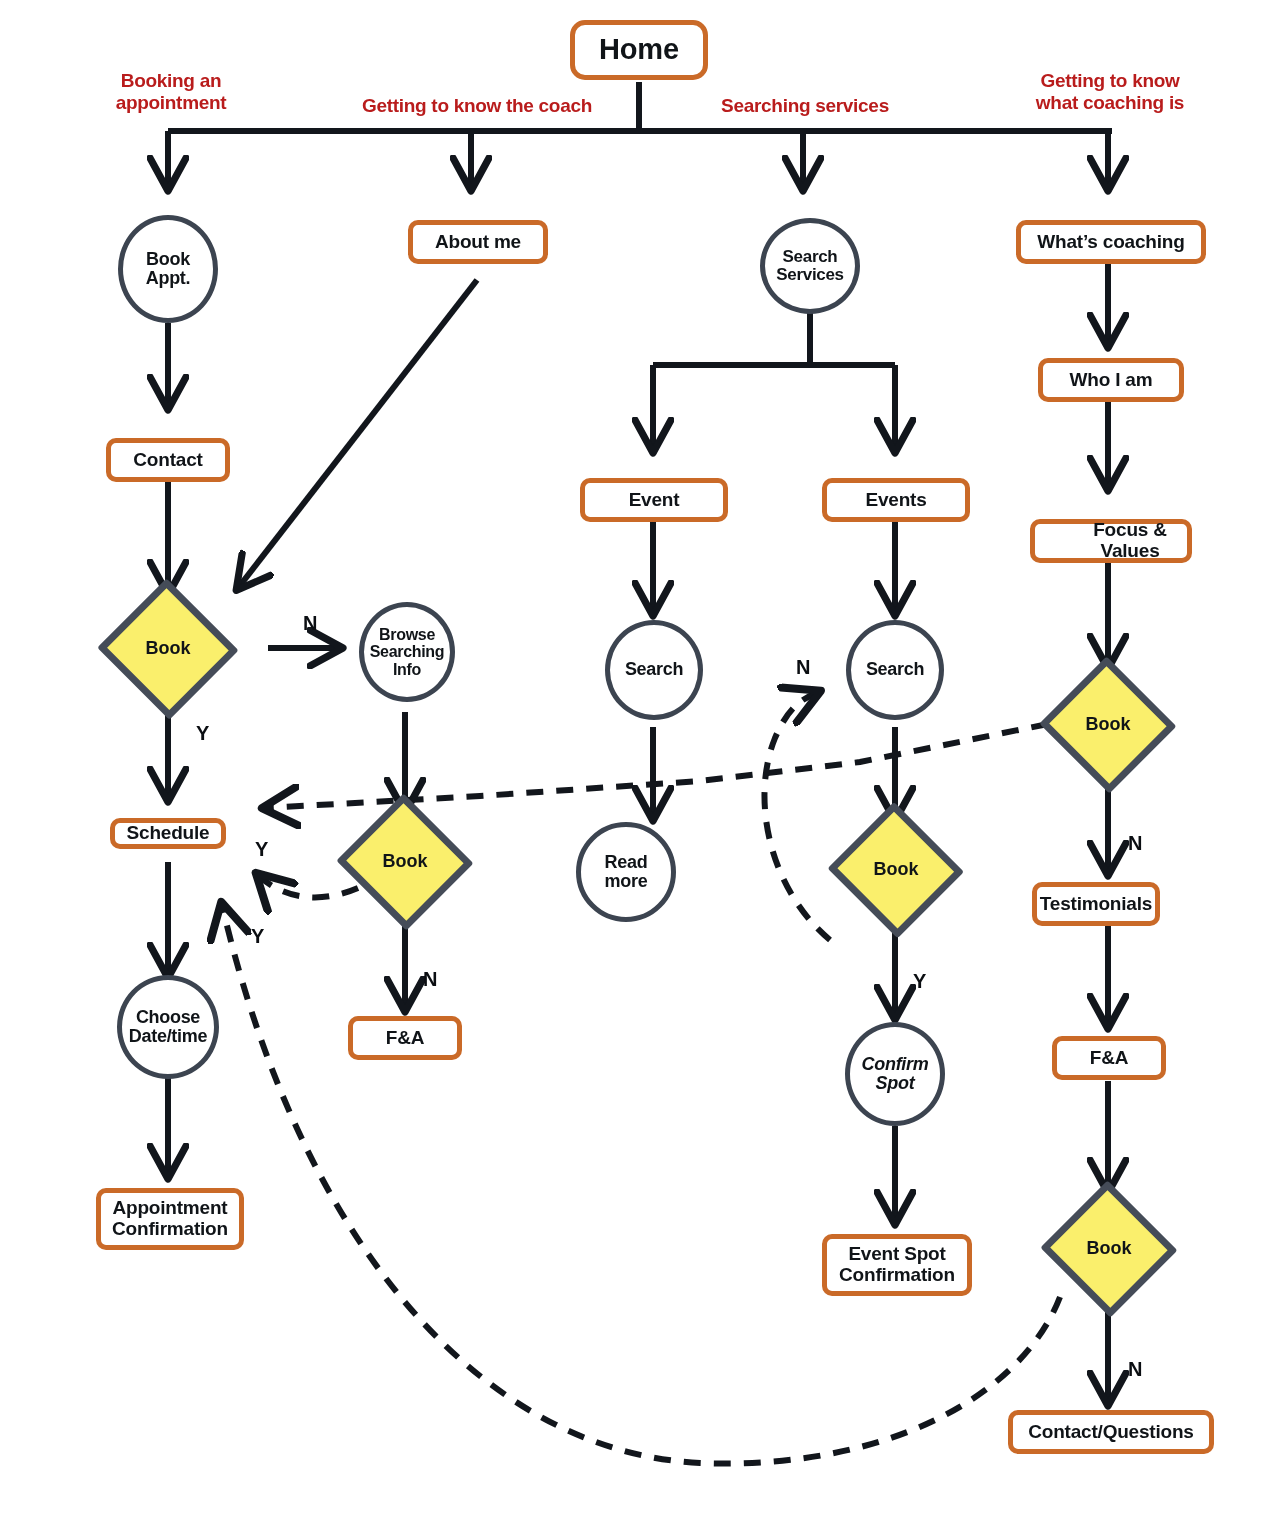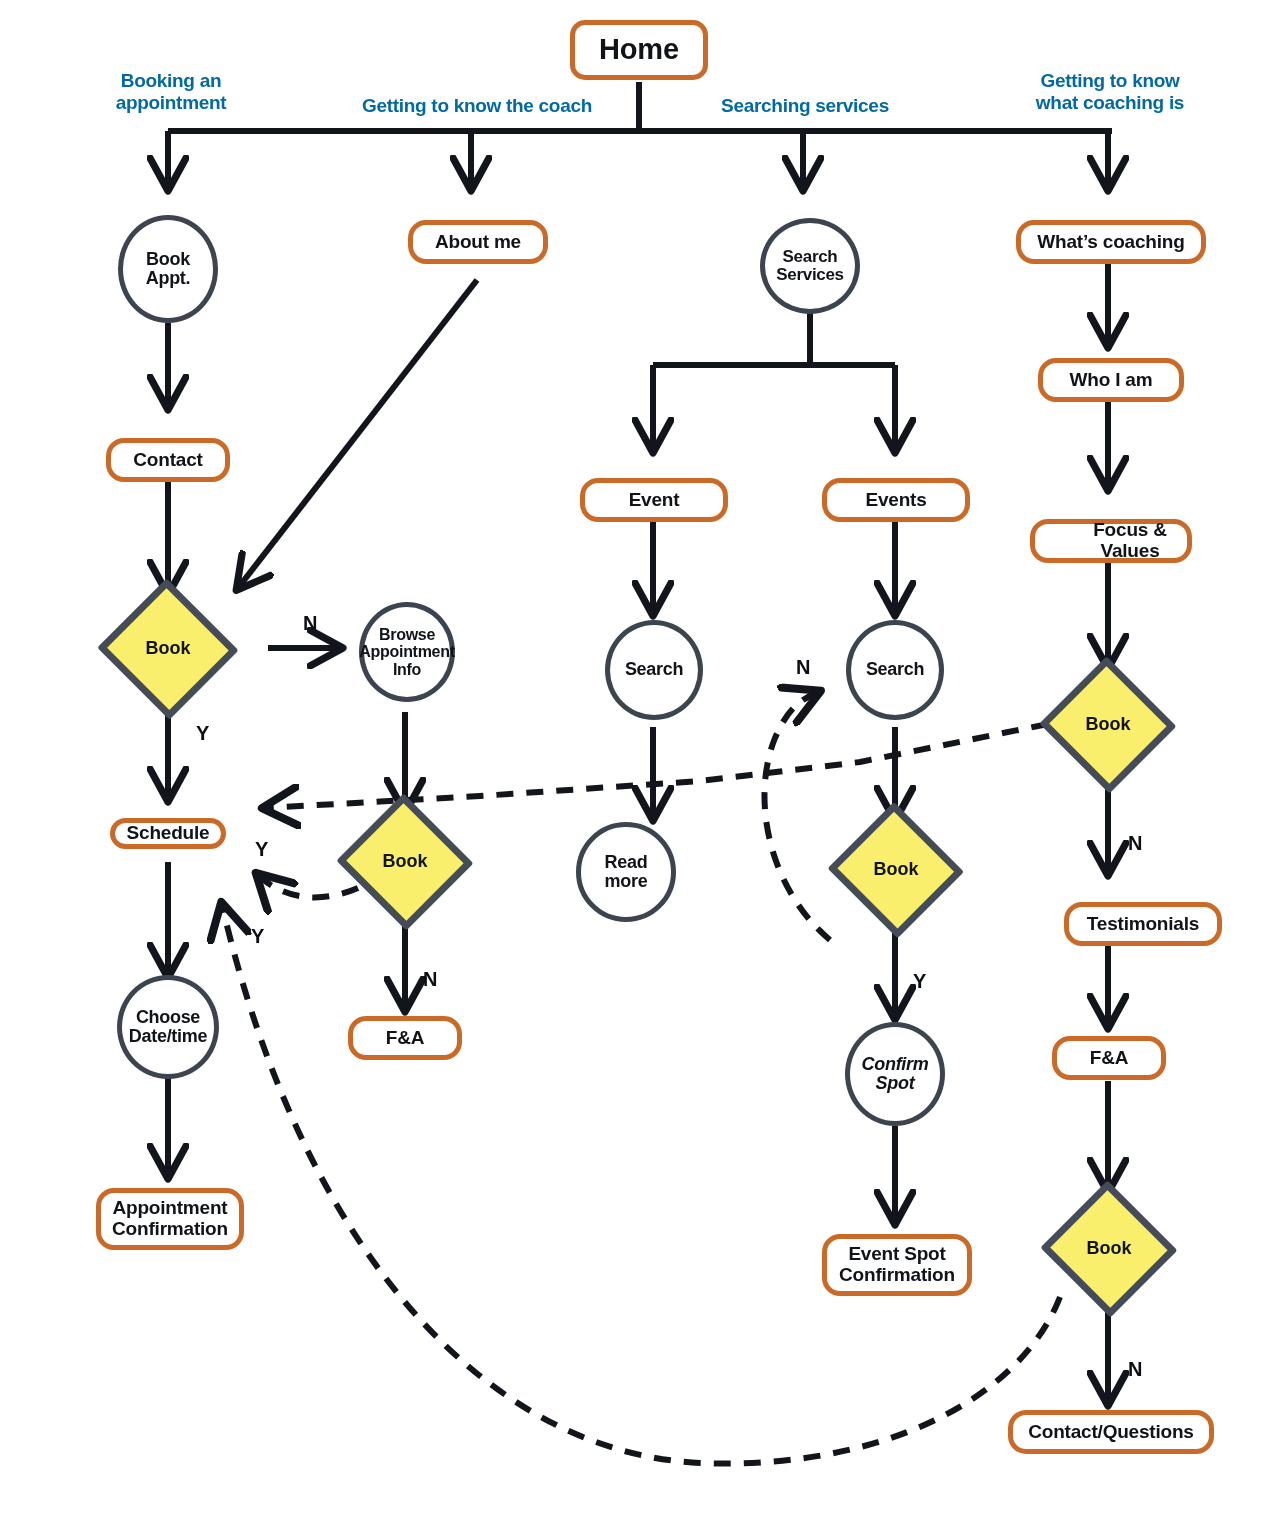--- a/index.html
+++ b/index.html
@@ -35,21 +35,21 @@
     text-align: center;
     font-weight: bold;
     color: #101418;
     line-height: 1.08;
     z-index: 5;
   }
   
   .n-page {
     background: #ffffff;
     border: 5px solid #CA6A28;
-    border-radius: 18px;
+    border-radius: 10px;
     font-size: 19px;
     letter-spacing: -0.2px;
     padding: 2px 6px;
   }
   .n-page.home {
     font-size: 29px;
     border-width: 5px;
     border-radius: 15px;
   }
   
@@ -79,21 +79,21 @@
   .n-diamond .dia-label {
     position: relative;
     z-index: 2;
     font-size: 18px;
   }
   
   .caption {
     position: absolute;
     font-size: 19px;
     font-weight: bold;
-    color: #0369a1;
+    color: #b91c1c;
     text-align: center;
     line-height: 1.18;
     letter-spacing: -0.3px;
     z-index: 4;
   }
   
   .yn {
     position: absolute;
     font-size: 20px;
     font-weight: bold;
@@ -220,21 +220,21 @@
     <span style="white-space:pre-line">Appointment
 Confirmation</span>
   </div>
 
   <div class="node n-page" style="left:408px;top:220px;width:140px;height:44px;">
     <span>About me</span>
   </div>
 
   <div class="node n-circle" style="left:359px;top:602px;width:96px;height:100px;">
     <span style="white-space:pre-line;font-size:16px">Browse
-Appointment
+Searching
 Info</span>
   </div>
 
   <div class="node n-diamond" style="left:345px;top:805px;width:120px;height:114px;">
     <div class="dia-shape"></div>
     <span class="dia-label">Book</span>
   </div>
 
   <div class="node n-page" style="left:348px;top:1016px;width:114px;height:44px;">
     <span>F&amp;A</span>
@@ -291,21 +291,21 @@
 
   <div class="node n-page" style="left:1030px;top:519px;width:162px;height:44px;padding-left:44px;">
     <span>Focus &amp; Values</span>
   </div>
 
   <div class="node n-diamond" style="left:1048px;top:668px;width:120px;height:114px;">
     <div class="dia-shape"></div>
     <span class="dia-label">Book</span>
   </div>
 
-  <div class="node n-page" style="left:1064px;top:882px;width:158px;height:44px;margin-top:20px;">
+  <div class="node n-page" style="left:1032px;top:882px;width:128px;height:44px;">
     <span>Testimonials</span>
   </div>
 
   <div class="node n-page" style="left:1052px;top:1036px;width:114px;height:44px;">
     <span>F&amp;A</span>
   </div>
 
   <div class="node n-diamond" style="left:1049px;top:1192px;width:120px;height:114px;">
     <div class="dia-shape"></div>
     <span class="dia-label">Book</span>

